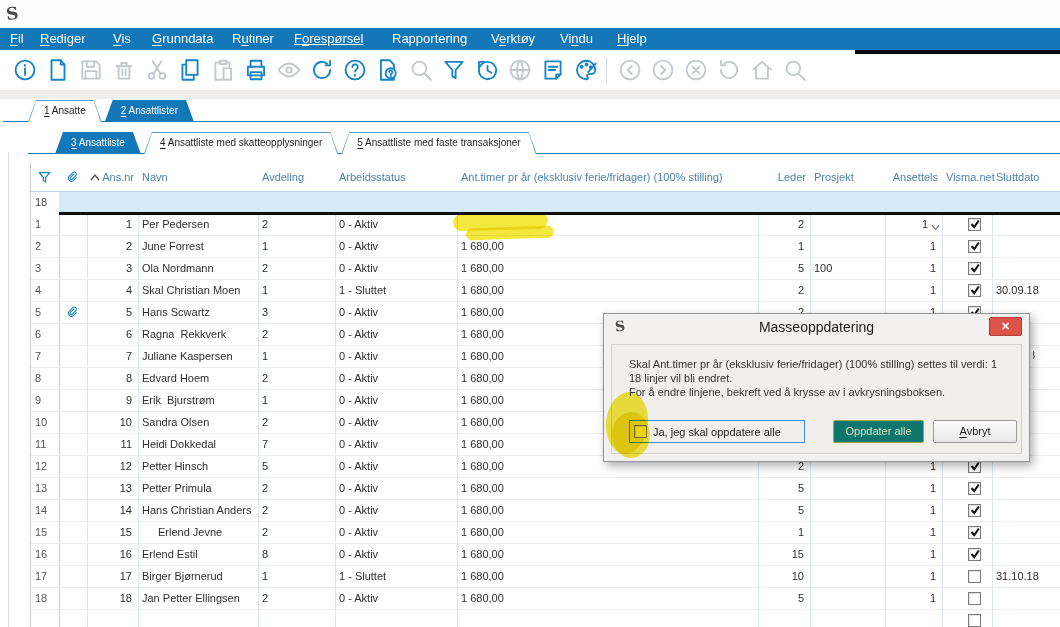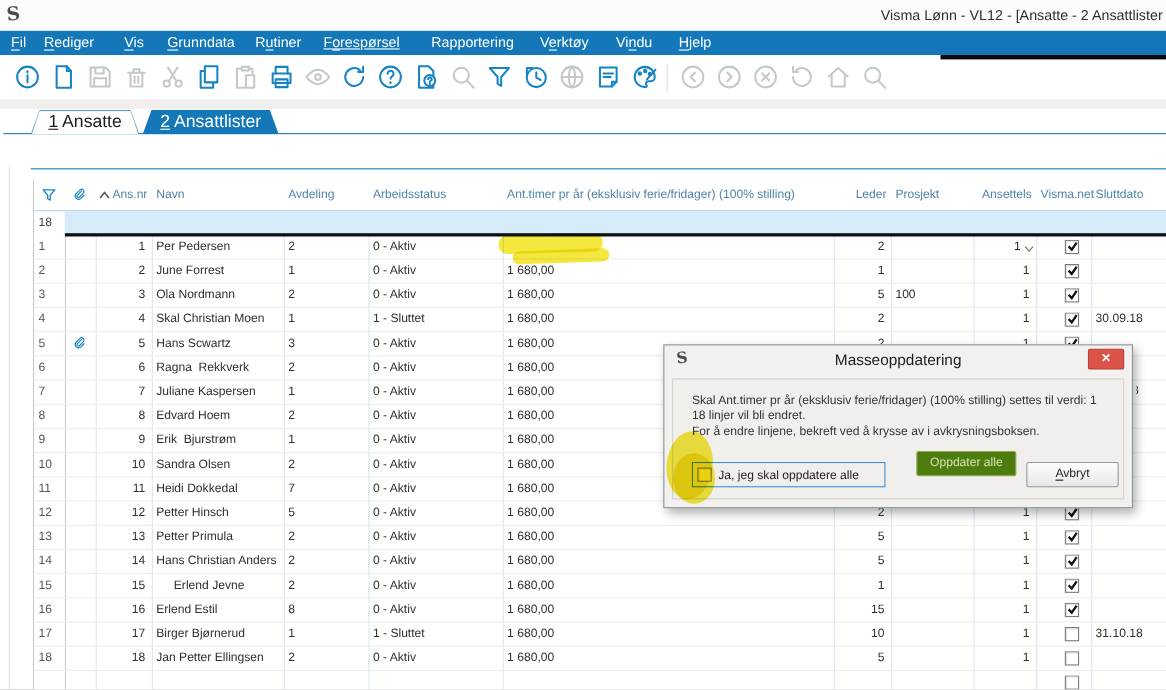--- a/index.html
+++ b/index.html
@@ -25,21 +25,21 @@
   .black-strip { position:absolute; left:855px; top:50px; width:205px; height:4px; background:#0a0a0a; }
   .gray-band { position:absolute; left:0; top:90px; width:1060px; height:9px; background:#f0efee; }
   .frame-line { position:absolute; left:8px; top:152px; width:1px; height:475px; background:#e2e2e2; }
 
   
   .tabrow { position:absolute; height:22px; display:flex; gap:3px; }
   .tabrow1 { left:28px; top:100px; }
   .tabrow2 { left:55px; top:132px; height:22px; }
   .tabline1 { position:absolute; left:3px; top:121px; width:1057px; height:1px; background:#1478b8; }
   .tabline2 { position:absolute; left:28px; top:153px; width:1032px; height:1px; background:#1478b8; }
-  .tab { position:relative; height:22px; font-size:16px; color:#1c1c1c;
+  .tab { position:relative; height:22px; font-size:10px; color:#1c1c1c;
          clip-path:polygon(8px 0, calc(100% - 8px) 0, 100% 100%, 0 100%); background:#5a9bc6;text-align:right; }
   .tab .inner { position:absolute; inset:1px 1px 0 1px; background:#fff;
          clip-path:polygon(7px 0, calc(100% - 7px) 0, 100% 100%, 0 100%); }
   .tab .lbl { position:relative; z-index:2; display:block; line-height:21px; padding:0 16px; white-space:nowrap; }
   .tab.active { background:#1478b8; color:#fff; }
   .tab u { text-underline-offset:2px; }
 
   
   .grid { position:absolute; left:30px; top:163px; width:1030px; height:464px; background:#fff;
           border-left:1px solid #c9c9c9; font-size:11px; color:#2e2e2e; }
@@ -66,39 +66,38 @@
               font-weight:bold; color:#4b4b4d; transform:rotate(-6deg); }
   .dlg-title { position:absolute; left:0; right:0; top:5px; text-align:center; font-size:14px; color:#1d1d1d; }
   .dlg-close { position:absolute; right:7px; top:3px; width:33px; height:19px; background:#db5349;
                border:1px solid #b23f38; border-radius:2px; color:#fff; text-align:center; font-size:11px;
                font-weight:bold; line-height:17px; cursor:default; }
   .dlg-panel { position:absolute; left:7px; right:7px; top:30px; bottom:7px; background:#f1efec; border:1px solid #d4d1cb; }
   .dlg-line { position:absolute; left:17px; right:10px; font-size:11px; color:#333; white-space:nowrap; }
   .cbgroup { position:absolute; left:17px; top:75px; width:176px; height:23px; border:1px solid #3f8fd4;
              display:flex; align-items:center; gap:6px; padding-left:4px; background:transparent; }
   .cbgroup .lab { font-size:11px; color:#222; white-space:nowrap; }
-  .btn-green { position:absolute; left:221px; top:65px; width:91px; height:23px; background:#4d7c0f;
+  .btn-green { position:absolute; left:221px; top:75px; width:91px; height:23px; background:#0f766e;
                border:1px solid #96a45a; border-radius:2px; color:#d9e0b6; font-size:11px; text-align:center; line-height:21px; }
   .btn-cancel { position:absolute; left:321px; top:75px; width:84px; height:23px; background:linear-gradient(#fdfdfd,#e7e7e7);
                border:1px solid #989898; border-radius:2px; color:#1d1d1d; font-size:11px; text-align:center; line-height:21px; }
   .btn-cancel u { text-underline-offset:2px; }
 
   
   .blob { position:absolute; background:#f2e20f; opacity:.8; mix-blend-mode:multiply; z-index:50; pointer-events:none; }
   .frag { position:absolute; left:1033px; top:349px; width:7px; height:13px; overflow:hidden; z-index:45; font-size:11px; color:#333; }
   .frag span { display:inline-block; margin-left:-4px; }
 </style>
 </head>
 <body>
 
 <div class="stage">
 
   <div class="titlebar">
     <div class="app-logo">S</div>
-    <div class="app-title">Visma Lønn - VL12 - [Ansatte - 2 Ansattlister</div>
   </div>
 
   <div class="menubar" id="menubar">
       <div class="menu-item" style="left: 10px;"><u>F</u>il</div>
       <div class="menu-item" style="left: 40px;"><u>R</u>ediger</div>
       <div class="menu-item" style="left: 113px;"><u>V</u>is</div>
       <div class="menu-item" style="left: 152px;"><u>G</u>runndata</div>
       <div class="menu-item" style="left: 232px;">R<u>u</u>tiner</div>
       <div class="menu-item" style="left: 294px; text-decoration: underline;">F<u>o</u>respørsel</div>
       <div class="menu-item" style="left: 392px;">Rapportering</div>
@@ -234,20 +233,33 @@
   <div class="tabrow tabrow1" id="tabs1">
       <div class="tab">
         <span class="inner"></span>
         <span class="lbl"><u>1</u> Ansatte</span>
       </div>
       <div class="tab active">
         <span class="lbl"><u>2</u> Ansattlister</span>
       </div>
     </div>
   <div class="tabline2"></div>
+  <div class="tabrow tabrow2" id="tabs2">
+      <div class="tab active">
+        <span class="lbl"><u>3</u> Ansattliste</span>
+      </div>
+      <div class="tab">
+        <span class="inner"></span>
+        <span class="lbl"><u>4</u> Ansattliste med skatteopplysninger</span>
+      </div>
+      <div class="tab">
+        <span class="inner"></span>
+        <span class="lbl"><u>5</u> Ansattliste med faste transaksjoner</span>
+      </div>
+    </div>
 
   <div class="grid" id="grid">
       <div class="vl gray" style="left: 28px;"></div>
       <div class="vl" style="left: 56px;"></div>
       <div class="vl" style="left: 107px;"></div>
       <div class="vl" style="left: 227px;"></div>
       <div class="vl" style="left: 304px;"></div>
       <div class="vl" style="left: 426px;"></div>
       <div class="vl" style="left: 727px;"></div>
       <div class="vl" style="left: 779px;"></div>

